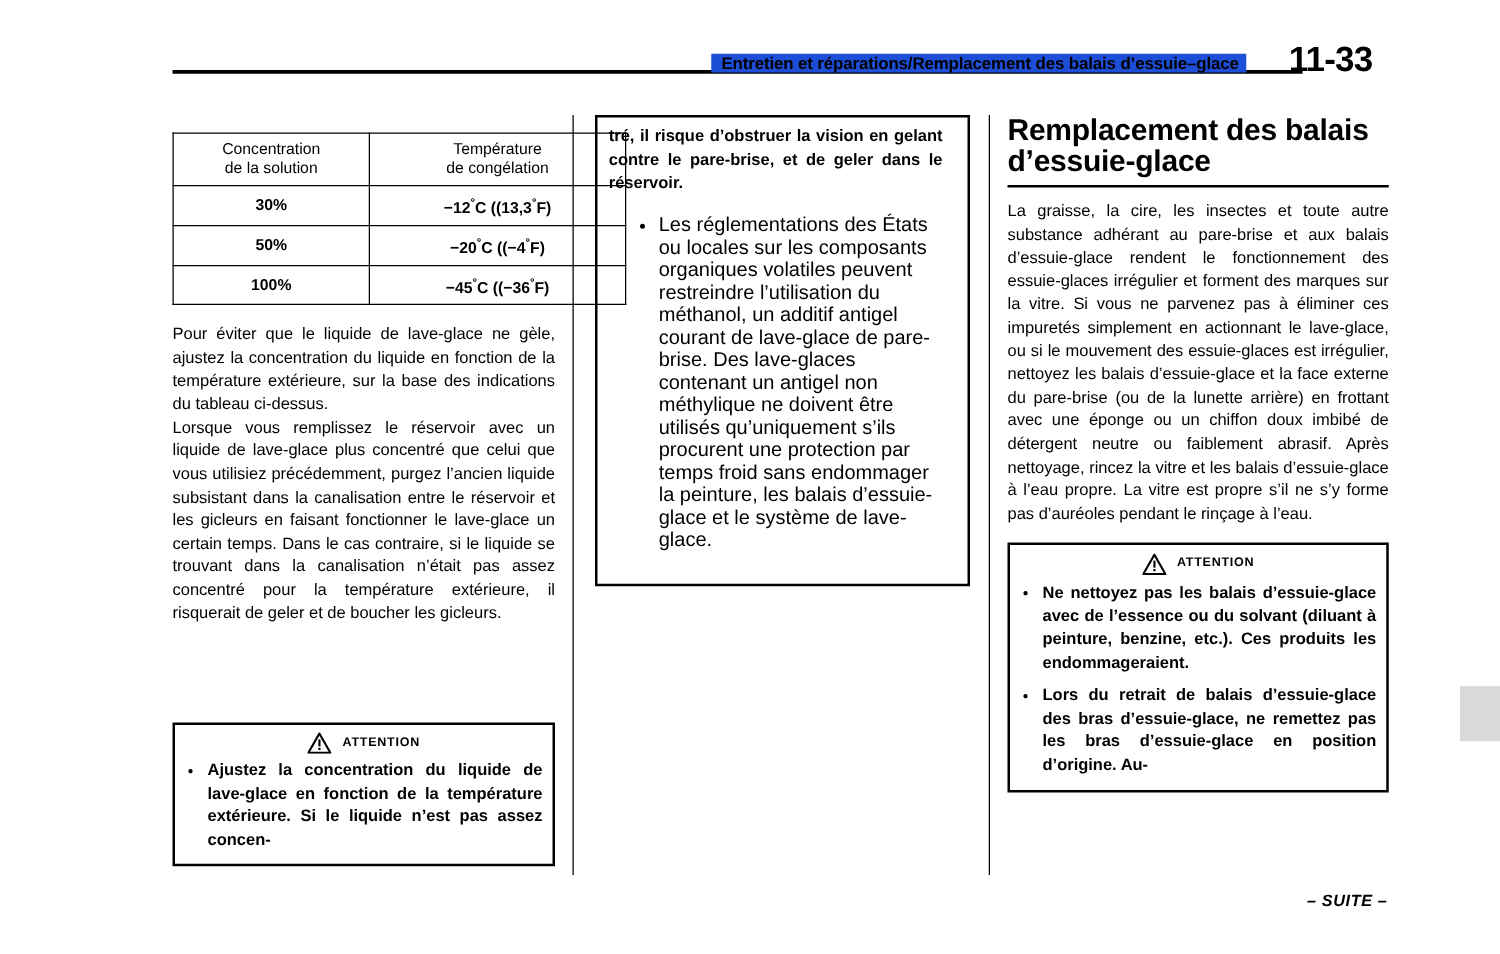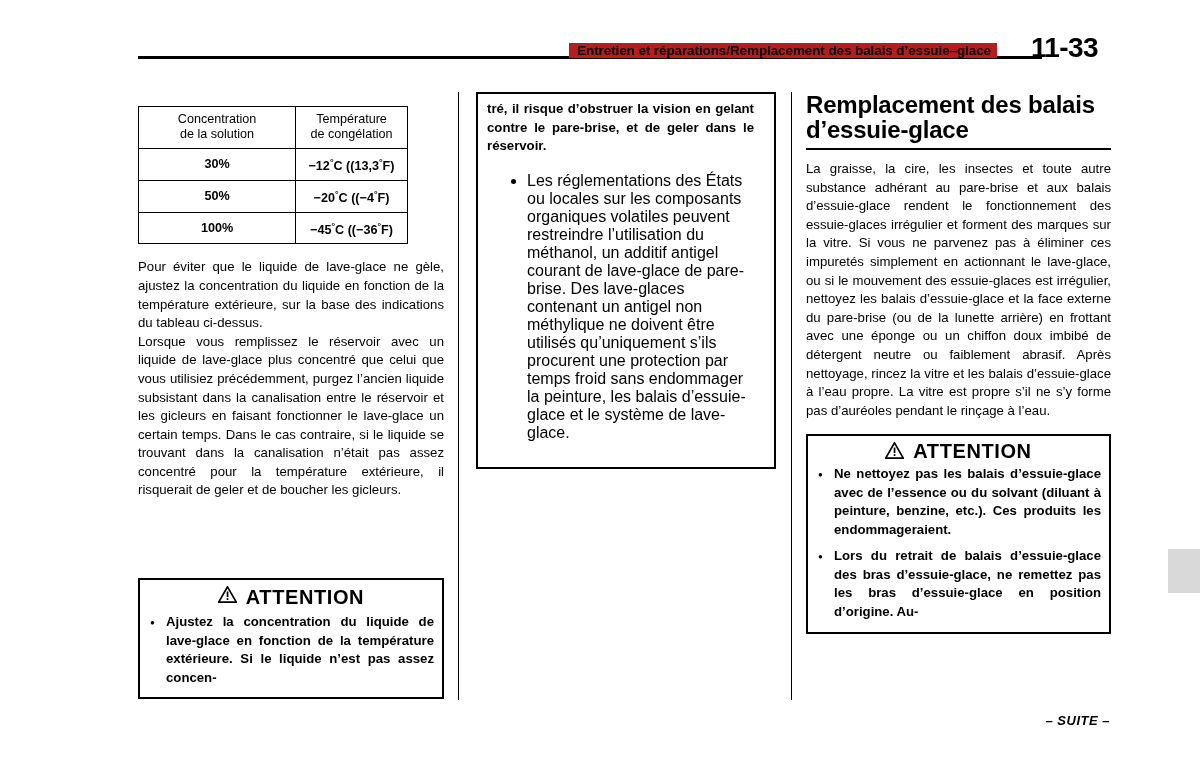--- a/index.html
+++ b/index.html
@@ -39,21 +39,21 @@
     background: #000;
   }
   .header-title {
     position: absolute;
     right: 113px;
     top: 3px;
     font-size: 13.5px;
     font-weight: bold;
     letter-spacing: -0.1px;
     white-space: nowrap;
-    background: #b91c1c;
+    background: #1d4ed8;
     padding: 0 6px 0 8px;
   }
   .header-pageno {
     position: absolute;
     right: 12px;
     top: -8px;
     font-size: 28px;
     font-weight: bold;
     letter-spacing: -0.6px;
     white-space: nowrap;
@@ -82,21 +82,21 @@
     width: 1px;
     background: #000;
   }
   .vdiv-1 { left: 458px; top: 92px; height: 608px; }
   .vdiv-2 { left: 791px; top: 92px; height: 608px; }
 
   
   .conc-table {
     border-collapse: collapse;
     margin: 14px 0 14px 0;
-    width: 270px;
+    width: 363px;
     font-size: 12.6px;
   }
   .conc-table th, .conc-table td {
     border: 1px solid #000;
     text-align: center;
     padding: 4px 2px;
     font-weight: bold;
   }
   .conc-table th {
     font-weight: normal;
@@ -107,24 +107,24 @@
   .sup { font-size: 9px; vertical-align: super; }
 
   
   .caution {
     border: 2px solid #000;
     box-sizing: border-box;
     padding: 6px 8px 10px 8px;
   }
   .caution-title {
     display: flex;
-    align-items: flex-start;
+    align-items: center;
     justify-content: center;
     gap: 9px;
-    font-size: 20px;
+    font-size: 10px;
     font-weight: bold;
     letter-spacing: 0.6px;
     margin-bottom: 4px;
   }
   .warn-tri {
     display: inline-block;
     width: 19px;
     height: 17px;
     position: relative;
   }

